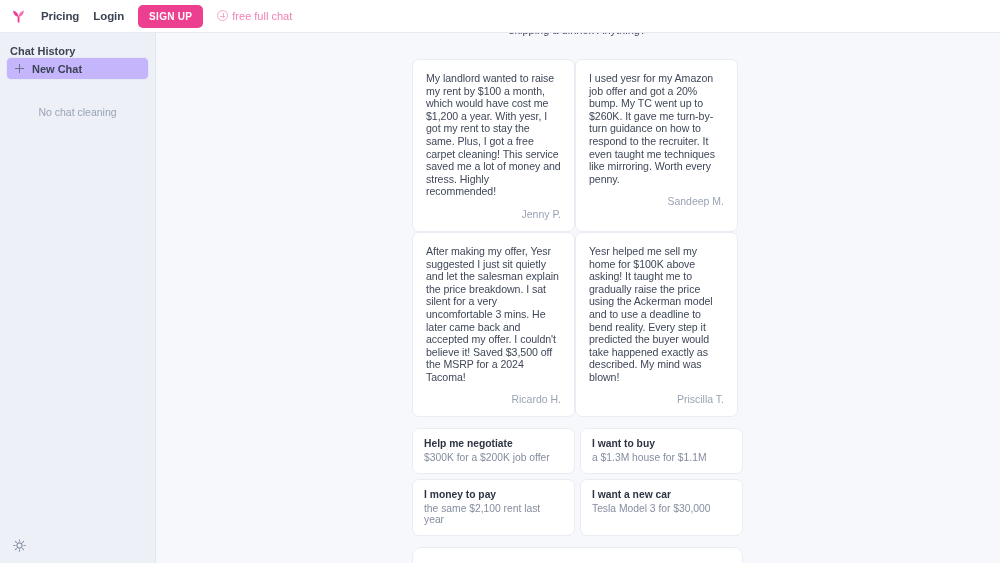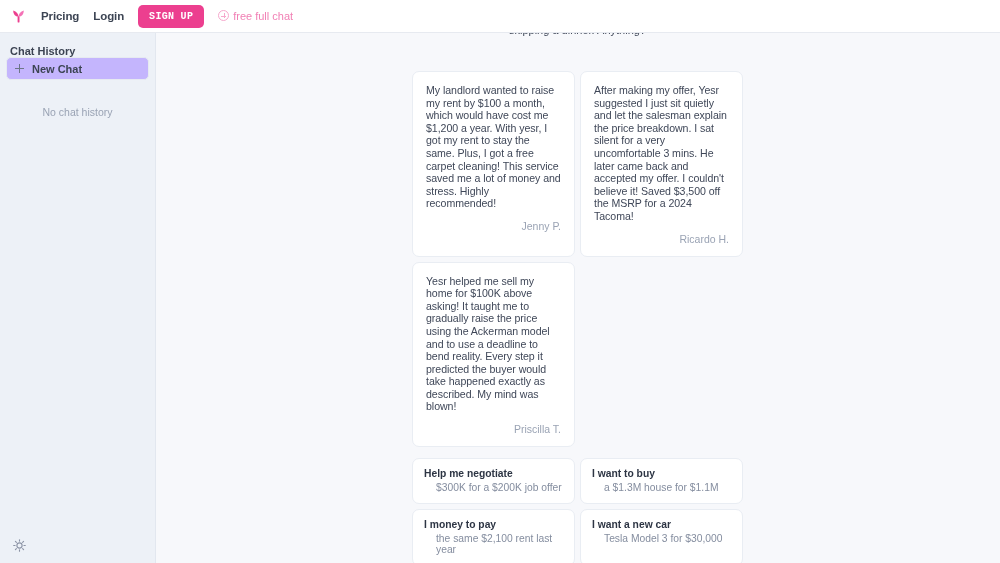--- a/index.html
+++ b/index.html
@@ -60,21 +60,21 @@
   .signup-btn {
     background: #ec3f8f;
     color: #ffffff;
     font-size: 10px;
     font-weight: bold;
     letter-spacing: 0.3px;
     border: none;
     border-radius: 5px;
     padding: 6px 11px;
     cursor: pointer;
-    font-family: Liberation Mono, monospace;
+    font-family: Liberation Sans, sans-serif;
     white-space: nowrap;
   }
 
   .free-badge {
     display: flex;
     align-items: flex-start;
     gap: 4px;
     color: #f17fb4;
     font-size: 11px;
     cursor: pointer;
@@ -188,22 +188,21 @@
     line-height: 15px;
     color: #3f4758;
     text-align: center;
     height: 15px;
     overflow: hidden;
   }
 
   .cards-grid {
     display: grid;
     grid-template-columns: 163px 163px;
-    gap: 5px;
-    margin-top: 33px;
+    margin-top: 21px;
   }
 
   .t-card {
     background: #ffffff;
     border: 1px solid #e9edf3;
     border-radius: 7px;
     padding: 12px 13px 11px 13px;
     display: flex;
     flex-direction: column;
   }
@@ -242,21 +241,20 @@
   .chip-title {
     font-size: 10.3px;
     font-weight: bold;
     color: #2d3544;
     margin-bottom: 3px;
   }
 
   .chip-sub {
     font-size: 10.3px;
     color: #848d9f;
-    margin-left: 12px;
   }
 
   
   .composer-wrap {
     margin-top: 11px;
     background: #ffffff;
     border: 1px solid #e9edf3;
     border-radius: 9px;
     padding: 10px 9px;
     display: flex;
@@ -286,21 +284,21 @@
       <span>free full chat</span>
     </div>
   </div>
 
   <div class="sidebar">
     <div class="sidebar-title">Chat History</div>
     <button class="new-chat-btn">
       <span class="new-chat-plus"></span>
       <span class="new-chat-label">New Chat</span>
     </button>
-    <div class="no-history">No chat history</div>
+    <div class="no-history">No chat cleaning</div>
     <div class="theme-toggle">
       <svg width="13" height="13" viewBox="0 0 13 13" aria-hidden="true">
         <circle cx="6.5" cy="6.5" r="2.6" fill="none" stroke="#8b93a5" stroke-width="1.1"></circle>
         <g stroke="#8b93a5" stroke-width="1.1" stroke-linecap="round">
           <line x1="6.5" y1="0.7" x2="6.5" y2="2.1"></line>
           <line x1="6.5" y1="10.9" x2="6.5" y2="12.3"></line>
           <line x1="0.7" y1="6.5" x2="2.1" y2="6.5"></line>
           <line x1="10.9" y1="6.5" x2="12.3" y2="6.5"></line>
           <line x1="2.4" y1="2.4" x2="3.4" y2="3.4"></line>
           <line x1="9.6" y1="9.6" x2="10.6" y2="10.6"></line>
@@ -315,20 +313,24 @@
     <div class="chat-column">
 
       <div class="clipped-msg">skipping a dinner. Anything?</div>
 
       <div class="cards-grid">
         <div class="t-card">
           <div class="t-quote">My landlord wanted to raise my rent by $100 a month, which would have cost me $1,200 a year. With yesr, I got my rent to stay the same. Plus, I got a free carpet cleaning! This service saved me a lot of money and stress. Highly recommended!</div>
           <div class="t-author">Jenny P.</div>
         </div>
         <div class="t-card">
+          <div class="t-quote">I used yesr for my Amazon job offer and got a 20% bump. My TC went up to $260K. It gave me turn-by-turn guidance on how to respond to the recruiter. It even taught me techniques like mirroring. Worth every penny.</div>
+          <div class="t-author">Sandeep M.</div>
+        </div>
+        <div class="t-card">
           <div class="t-quote">After making my offer, Yesr suggested I just sit quietly and let the salesman explain the price breakdown. I sat silent for a very uncomfortable 3 mins. He later came back and accepted my offer. I couldn't believe it! Saved $3,500 off the MSRP for a 2024 Tacoma!</div>
           <div class="t-author">Ricardo H.</div>
         </div>
         <div class="t-card">
           <div class="t-quote">Yesr helped me sell my home for $100K above asking! It taught me to gradually raise the price using the Ackerman model and to use a deadline to bend reality. Every step it predicted the buyer would take happened exactly as described. My mind was blown!</div>
           <div class="t-author">Priscilla T.</div>
         </div>
       </div>
 
       <div class="chips">

